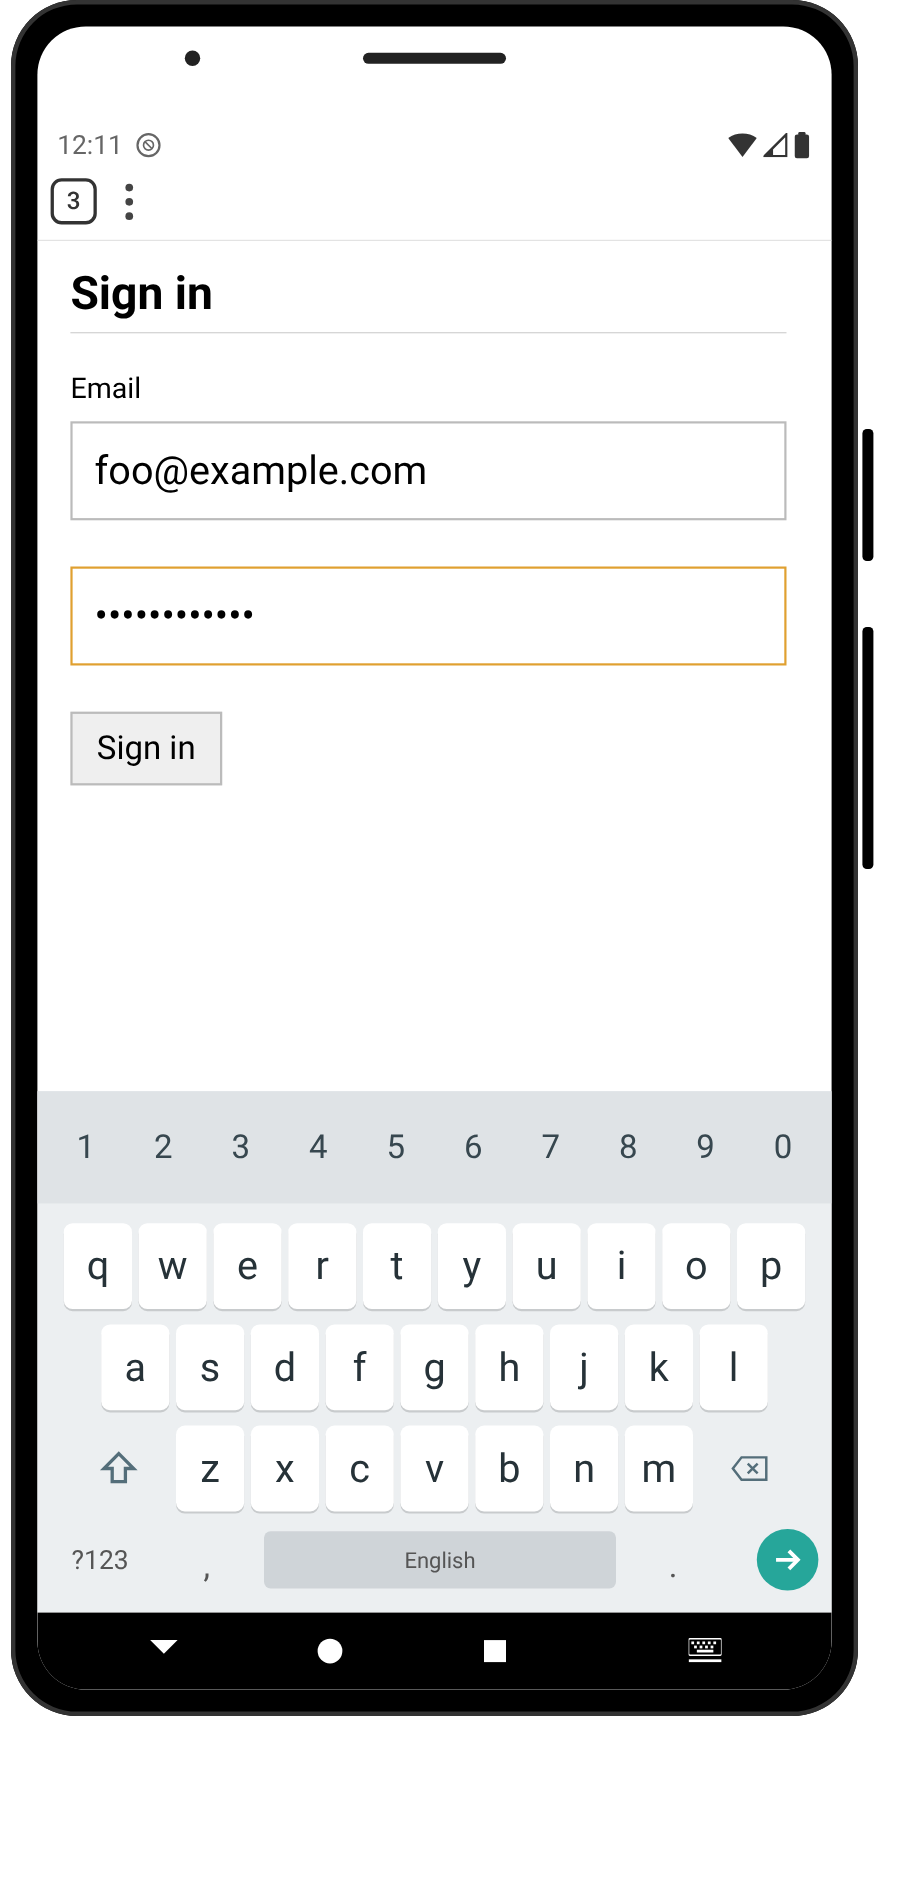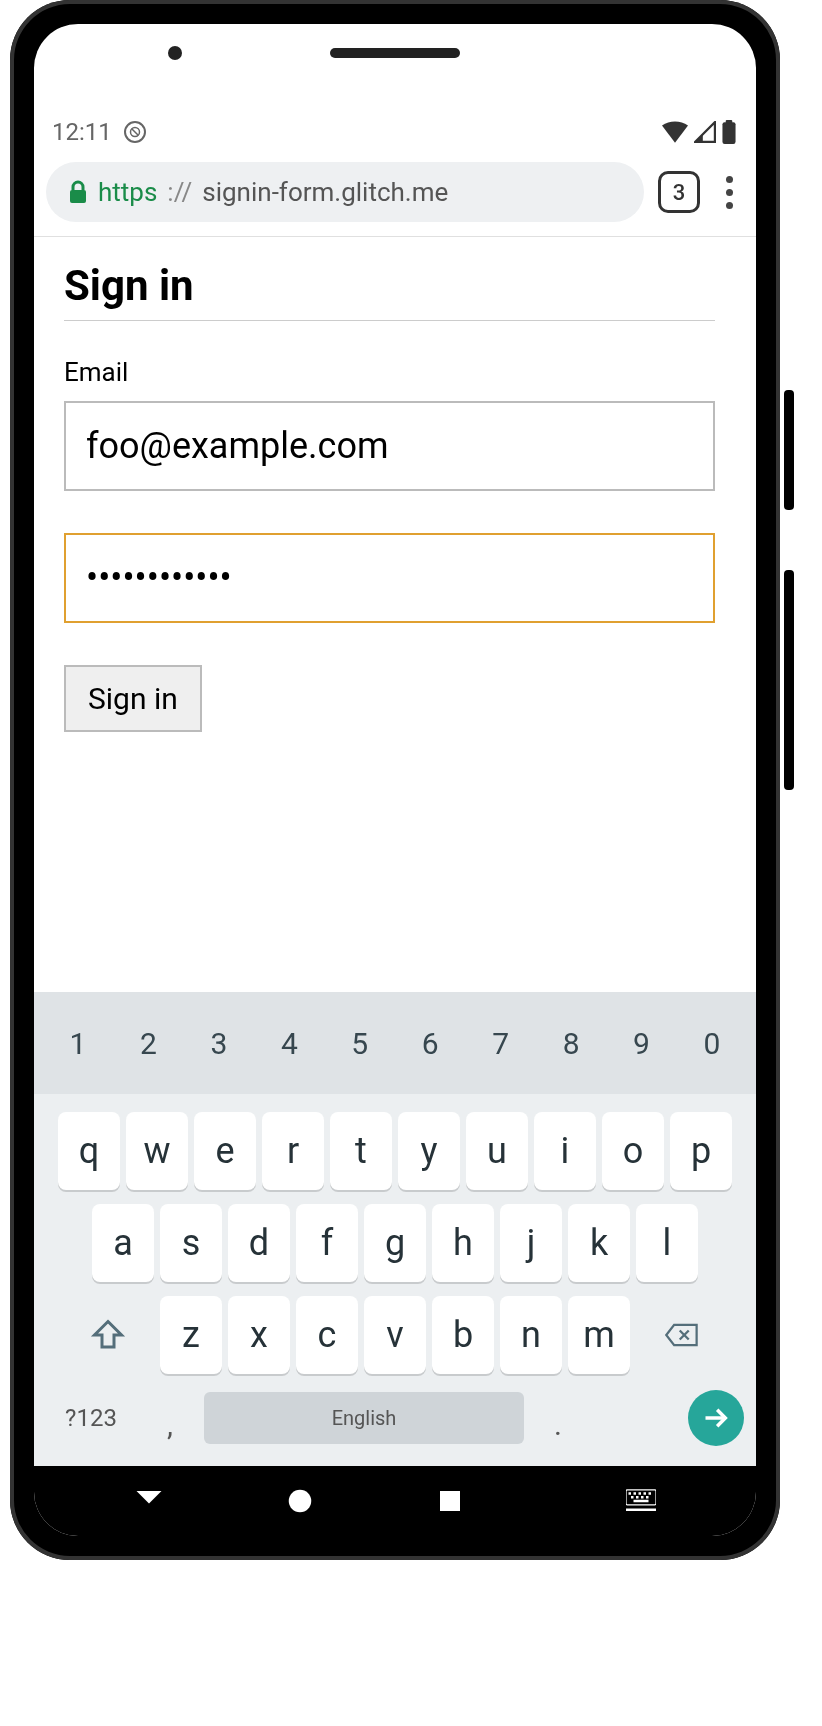--- a/index.html
+++ b/index.html
@@ -201,21 +201,21 @@
     font-size: 36px;
     color: #263238;
     box-shadow: 0 2px 0 rgba(0,0,0,0.15);
   }
   .kb-row.r2 { padding: 0 38px; }
   .key.wide { width: 92px; background: transparent; box-shadow: none; }
   .key.shift svg, .key.backspace svg { width: 36px; height: 36px; }
   .kb-bottom {
     display: flex;
     align-items: center;
-    gap: 10px;
+    gap: 28px;
     padding: 0 6px;
   }
   .kb-mode {
     width: 90px; height: 60px;
     display: flex; align-items: center; justify-content: center;
     font-size: 24px; color: #555;
   }
   .kb-comma, .kb-period {
     width: 48px; height: 60px;
     display: flex; align-items: center; justify-content: flex-end; flex-direction: column;
@@ -286,31 +286,20 @@
           <span class="batt-icon">
             <svg width="14" height="24" viewBox="0 0 12 22">
                 <rect x="0" y="2" width="12" height="20" rx="2" fill="#333"></rect>
                 <rect x="3" y="0" width="6" height="3" rx="1" fill="#333"></rect>
               </svg>
           </span>
         </div>
       </div>
 
       <div class="url-row">
-        <div class="url-pill">
-          <span class="lock-icon">
-            <svg width="20" height="24" viewBox="0 0 20 24">
-                <rect x="2" y="10" width="16" height="13" rx="2" fill="#1a8c49"></rect>
-                <path d="M5 10 V7 a5 5 0 0 1 10 0 V10" fill="none" stroke="#1a8c49" stroke-width="3"></path>
-              </svg>
-          </span>
-          <span class="url-scheme">https</span>
-            <span class="url-sep">://</span>
-            <span class="url-host">signin-form.glitch.me</span>
-        </div>
         <div class="tab-count">
           <span>3</span>
         </div>
         <div class="menu-dots">
           <span></span>
             <span></span>
             <span></span>
         </div>
       </div>
 

